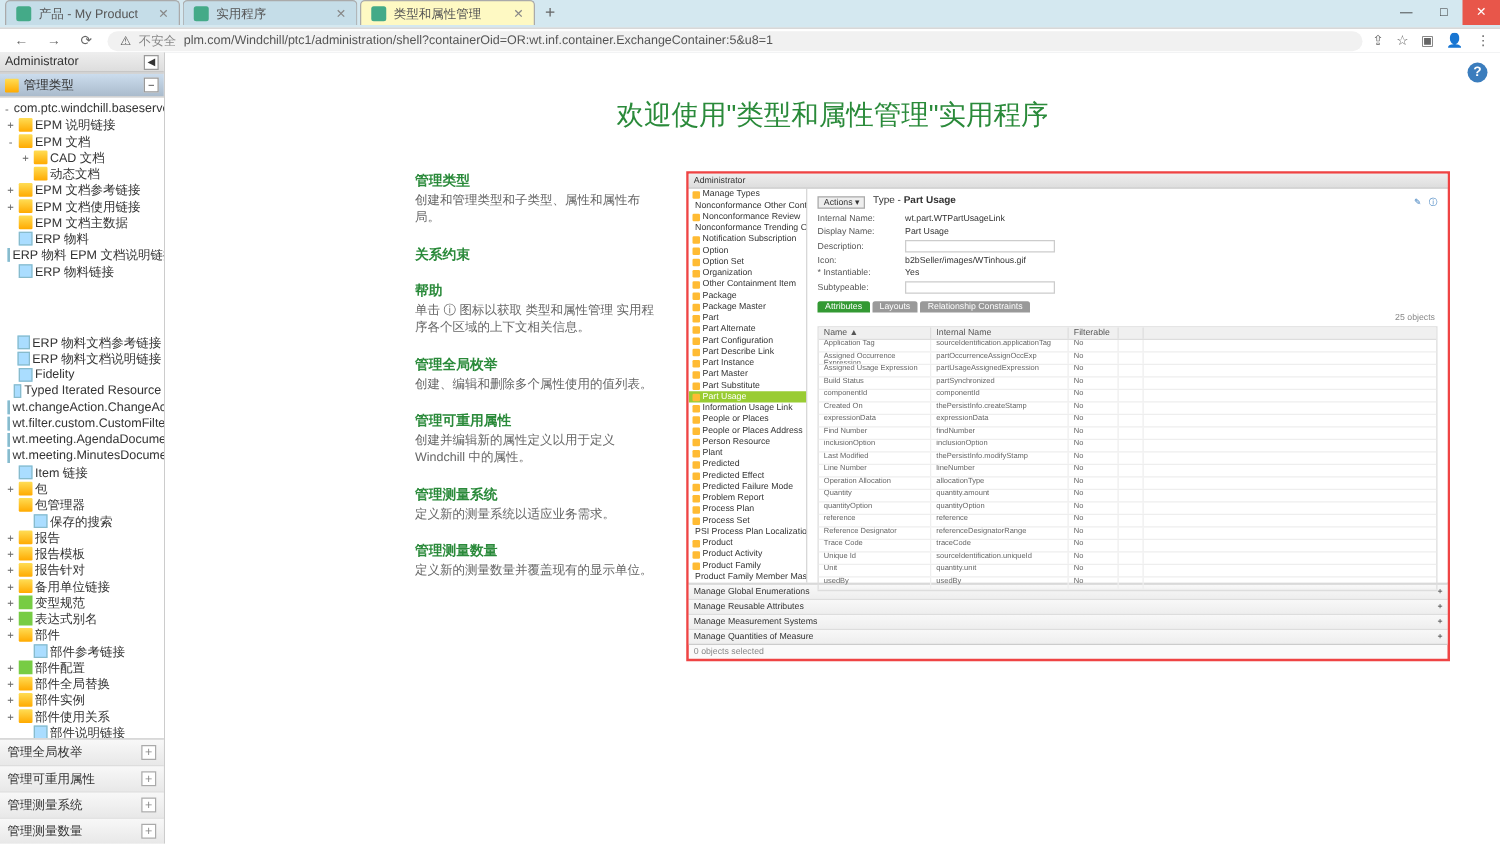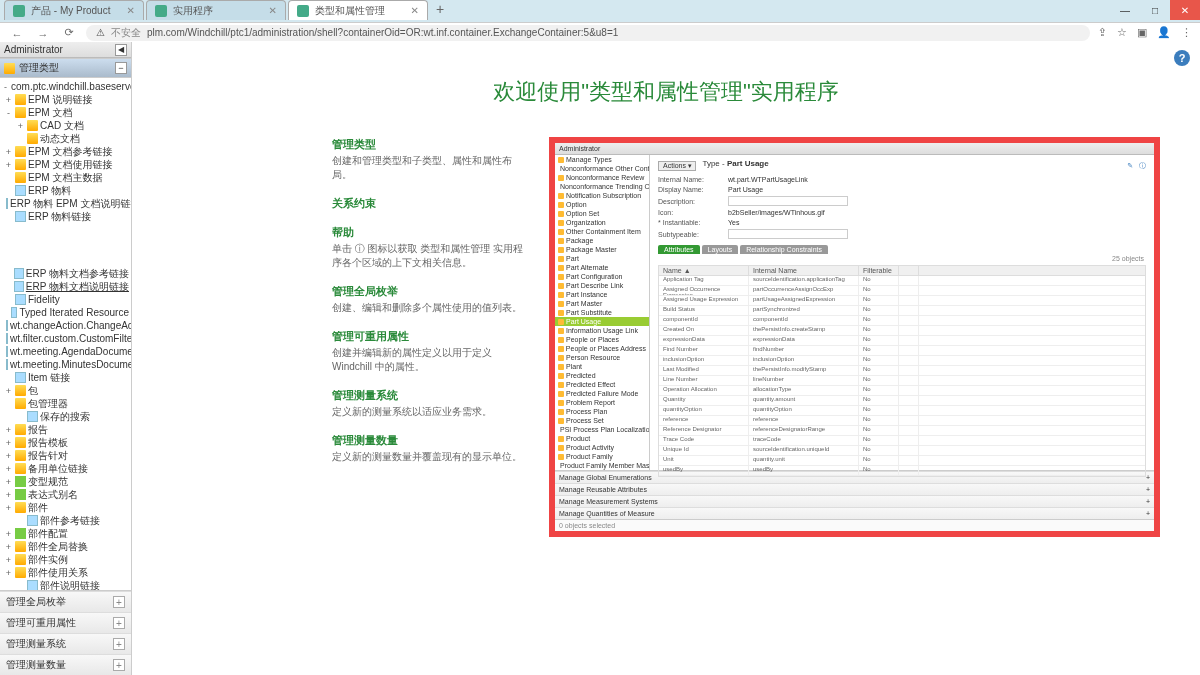--- a/index.html
+++ b/index.html
@@ -1,19 +1,19 @@
 <!DOCTYPE html>
 <html><head>
 <meta charset="utf-8">
 <style>
 *{box-sizing:border-box;margin:0;padding:0;font-family:"Microsoft YaHei",Arial,sans-serif}
 body{width:1200px;height:675px;overflow:hidden;background:#fff;font-size:11px;color:#333}
 .browser-chrome{height:42px;background:#d4e8f0;border-bottom:1px solid #aaa}
 .tab-bar{height:22px;display:flex;align-items:flex-start;padding-left:4px;gap:2px}
-.tab{height:20px;background:#ffffff;border:1px solid #aaa;border-bottom:none;border-radius:4px 4px 0 0;padding:2px 8px;display:flex;align-items:center;gap:6px;font-size:10px;min-width:140px;color:#555}
+.tab{height:20px;background:#fef9c3;border:1px solid #aaa;border-bottom:none;border-radius:4px 4px 0 0;padding:2px 8px;display:flex;align-items:center;gap:6px;font-size:10px;min-width:140px;color:#555}
 .tab.inactive{background:#c5dde8}
 .tab .favicon{width:12px;height:12px;background:#4a8;border-radius:2px}
 .tab .close{margin-left:auto;color:#888;cursor:pointer}
 .new-tab{width:20px;height:18px;display:flex;align-items:center;justify-content:center;color:#666;font-size:14px}
 .win-controls{position:absolute;right:0;top:0;display:flex}
 .win-btn{width:30px;height:20px;display:flex;align-items:center;justify-content:center;font-size:10px;background:#d4e8f0}
 .win-btn.close{background:#e8564a;color:#fff}
 .addr-bar{height:20px;display:flex;align-items:center;padding:0 8px;gap:8px;background:#fff;border-top:1px solid #ccc}
 .nav-btn{width:18px;height:18px;display:flex;align-items:center;justify-content:center;color:#666;border-radius:50%}
 .url-field{flex:1;display:flex;align-items:center;gap:6px;font-size:10px;color:#555;background:#f1f1f1;border-radius:10px;padding:2px 10px;height:16px}
@@ -37,21 +37,21 @@
 .sb-panel{background:linear-gradient(#f8f8f8,#e8e8e8);border-top:1px solid #ddd;padding:3px 6px;display:flex;align-items:center;justify-content:space-between;cursor:pointer}
 .sb-panel .plus{width:12px;height:12px;border:1px solid #aaa;background:#fff;display:flex;align-items:center;justify-content:center;font-size:10px;color:#888}
 .main{flex:1;background:#fff;position:relative;overflow:hidden}
 .help-icon{position:absolute;right:10px;top:8px;width:16px;height:16px;border-radius:50%;background:#3b7dbd;color:#fff;display:flex;align-items:center;justify-content:center;font-size:11px;font-weight:bold}
 .welcome{text-align:center;font-size:22px;color:#2a8a3a;margin-top:35px;font-weight:400}
 .content-row{display:flex;gap:20px;margin:30px 40px 0 200px}
 .descriptions{width:200px;font-size:10px}
 .desc-block{margin-bottom:14px}
 .desc-title{color:#2a8a3a;font-weight:bold;font-size:11px;margin-bottom:2px}
 .desc-text{color:#666;line-height:1.4}
-.screenshot{width:620px;border:6px solid #ef4444;background:#fafafa;position:relative;font-size:7px}
+.screenshot{width:620px;border:2px solid #ef4444;background:#fafafa;position:relative;font-size:7px}
 .ss-header{height:12px;background:linear-gradient(#eee,#ddd);border-bottom:1px solid #bbb;display:flex;align-items:center;padding:0 4px}
 .ss-body{display:flex;height:315px}
 .ss-tree{width:95px;border-right:1px solid #ccc;background:#fff;overflow:hidden}
 .ss-tree-item{padding:1px 3px;display:flex;align-items:center;gap:2px;white-space:nowrap}
 .ss-tree-item.hl{background:#9c3;color:#fff}
 .ss-tree-item .dot{width:6px;height:6px;background:#fb3;border-radius:1px}
 .ss-main{flex:1;background:#fff;padding:4px 8px}
 .ss-title{font-size:8px;margin-bottom:4px}
 .ss-title b{color:#333}
 .ss-form-row{display:flex;align-items:center;margin-bottom:3px;font-size:7px}
@@ -184,21 +184,21 @@
         <div class="tree-item" style="padding-left: 4px;">
           <span class="ti-toggle"></span>
           <span class="ti-icon doc"></span>
           <span>ERP 物料链接</span>
         </div>
         <div class="tree-item" style="padding-left: 4px; margin-top: 44px;">
           <span class="ti-toggle"></span>
           <span class="ti-icon doc"></span>
           <span>ERP 物料文档参考链接</span>
         </div>
-        <div class="tree-item" style="padding-left: 4px; text-decoration: underline;">
+        <div class="tree-item" style="padding-left: 4px;">
           <span class="ti-toggle"></span>
           <span class="ti-icon doc"></span>
           <span>ERP 物料文档说明链接</span>
         </div>
         <div class="tree-item" style="padding-left: 4px;">
           <span class="ti-toggle"></span>
           <span class="ti-icon doc"></span>
           <span>Fidelity</span>
         </div>
         <div class="tree-item" style="padding-left: 4px;">

